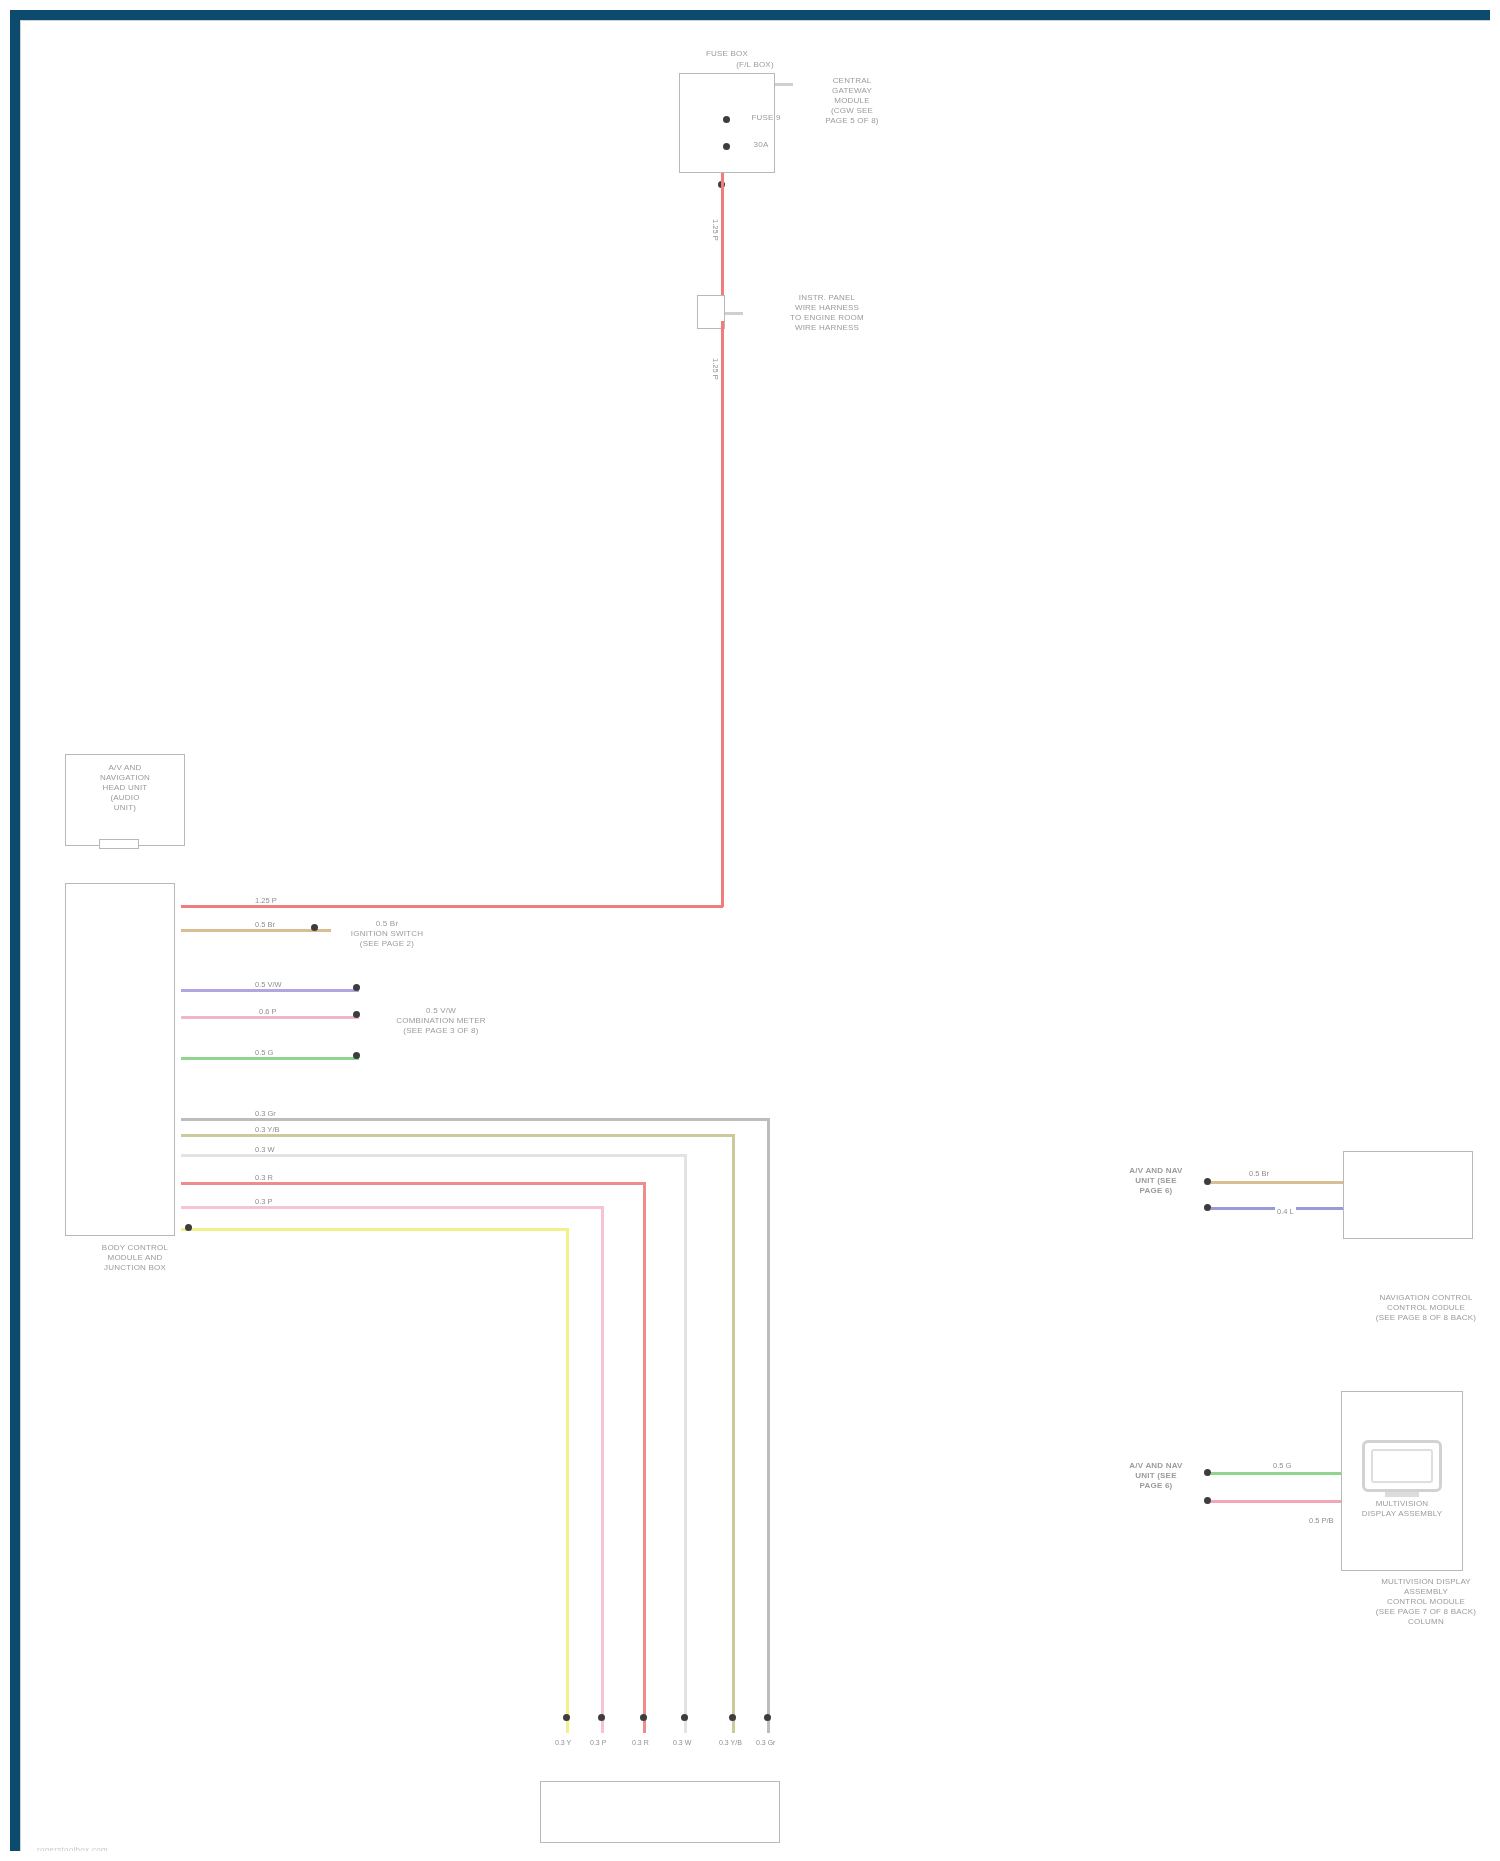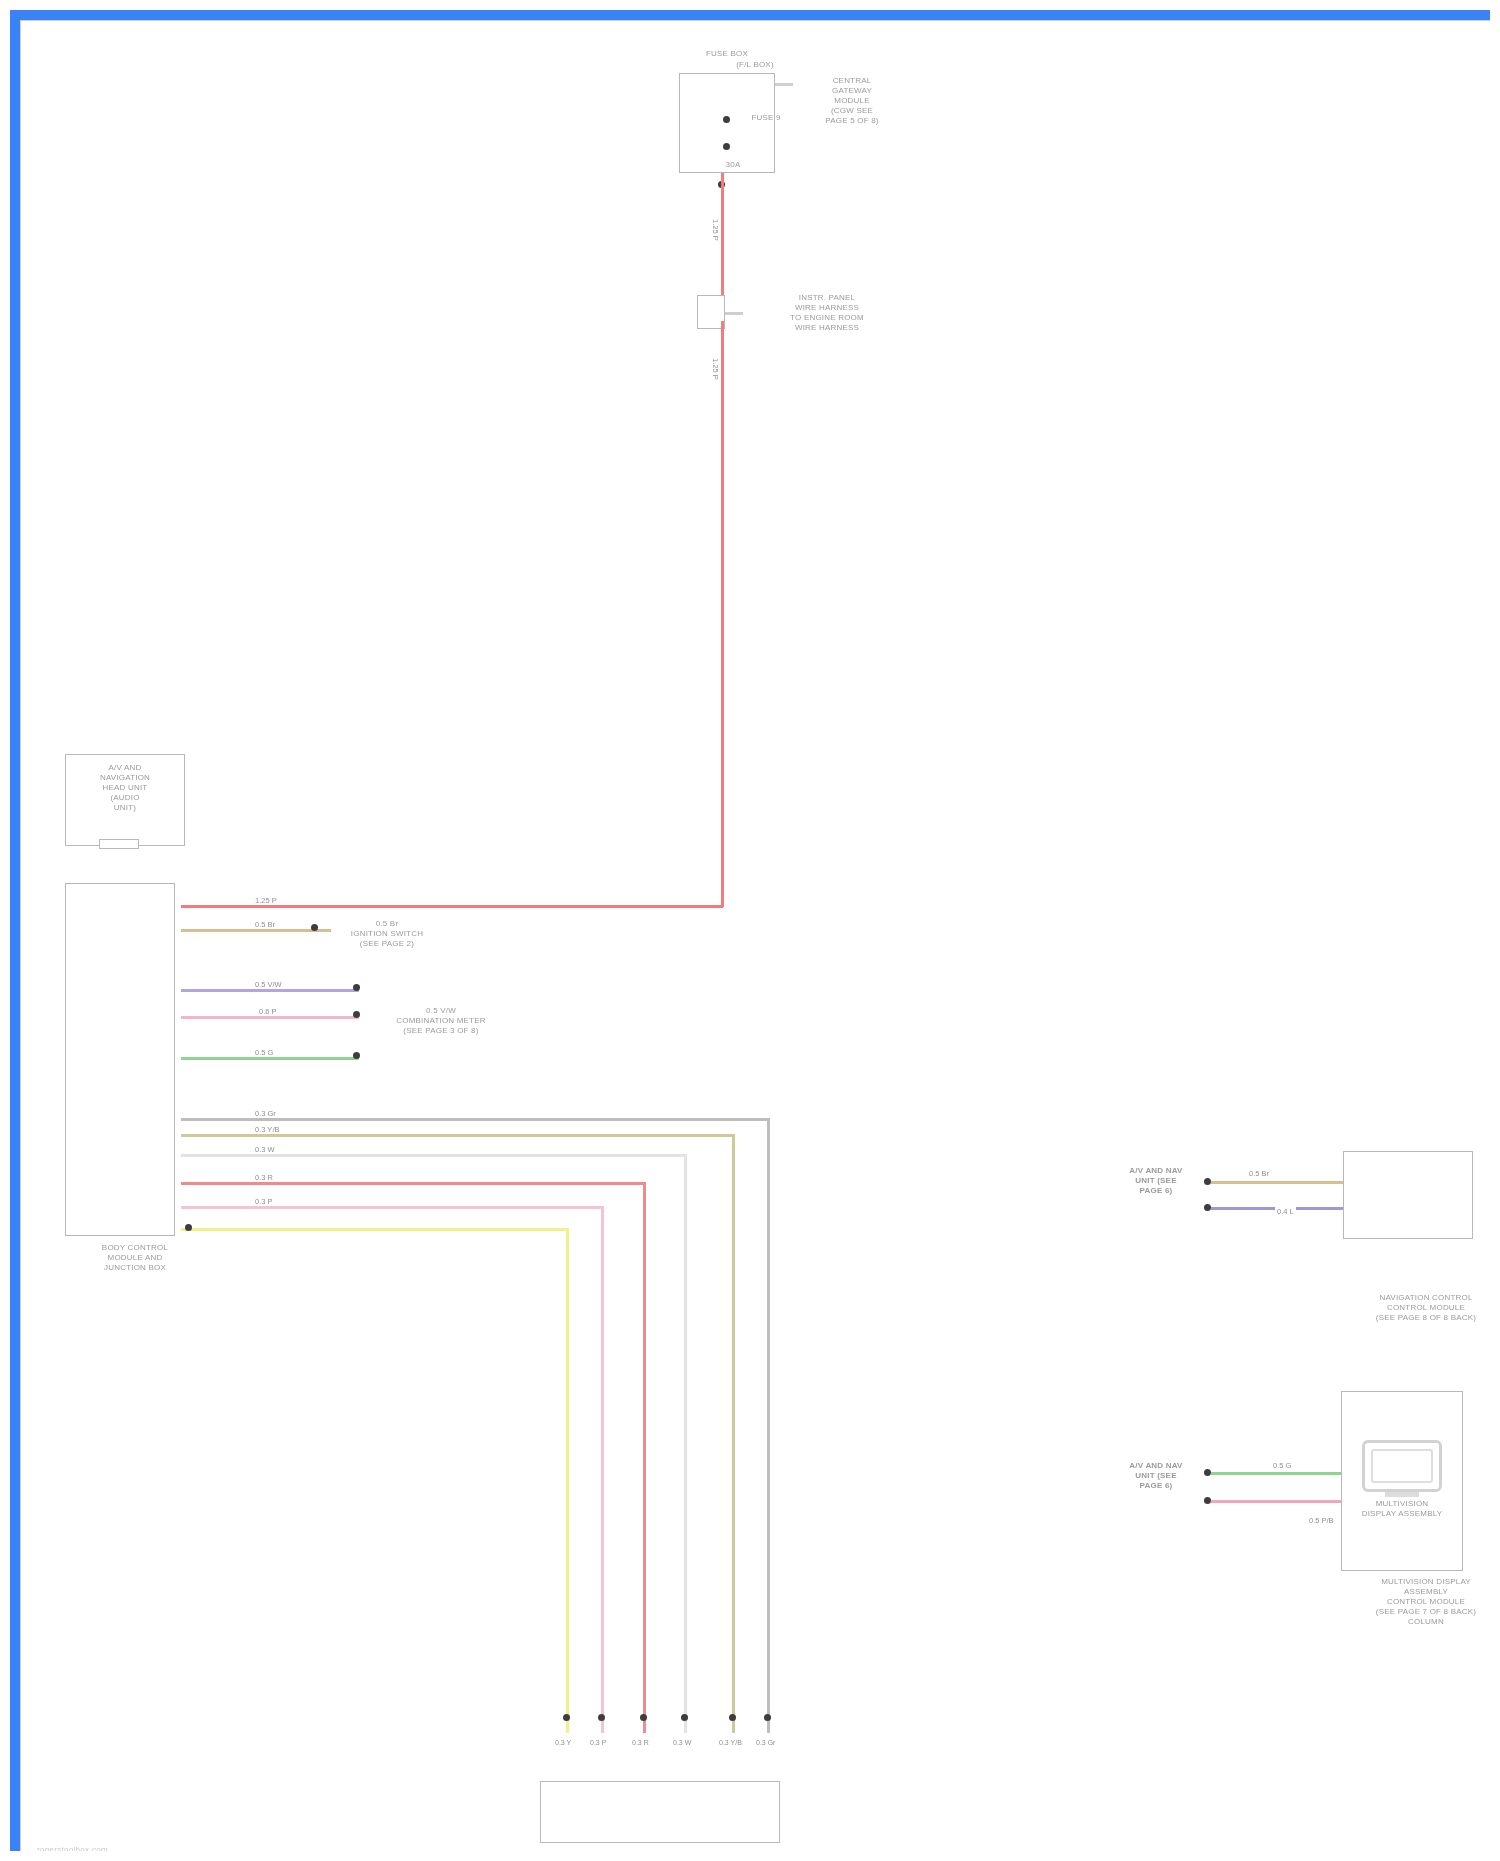--- a/index.html
+++ b/index.html
@@ -4,21 +4,21 @@
 <style>
   html, body {
     margin: 0;
     padding: 0;
     background: #9a9a9a;
   }
   #page {
     position: relative;
     width: 1500px;
     height: 1861px;
-    background: #3b82f6;
+    background: #0c4a6e;
     border: 10px solid #ffffff;
     box-sizing: border-box;
     overflow: hidden;
     font-family: "Liberation Sans", sans-serif;
   }
   #sheet {
     position: absolute;
     left: 10px; top: 10px;
     width: 1480px; height: 1841px;
     background: #ffffff;
@@ -136,21 +136,21 @@
   <div id="sheet">
 
     <div class="box" id="fusebox"></div>
     <div class="lbl" style="left:640px; top:28px; width:132px;">FUSE BOX</div>
     <div class="lbl" style="left:668px; top:39px; width:132px;">(F/L BOX)</div>
 
     <div class="node" style="left:702px; top:95px;"></div>
     <div class="node" style="left:702px; top:122px;"></div>
 
     <div class="lbl left" style="left:715px; top:92px; width:60px;">FUSE 9</div>
-    <div class="lbl left" style="left:687px; top:119px; width:50px;margin-top:20px;">30A</div>
+    <div class="lbl left" style="left:715px; top:119px; width:50px;">30A</div>
 
     <div class="wire h" style="left:754px; top:62px; width:18px; border-top-color:#cfcfcf;"></div>
     <div class="lbl left" style="left:776px; top:55px; width:110px;">CENTRAL
 GATEWAY
 MODULE
 (CGW SEE
 PAGE 5 OF 8)</div>
 
     <div class="node" style="left:697px; top:160px;"></div>
 

